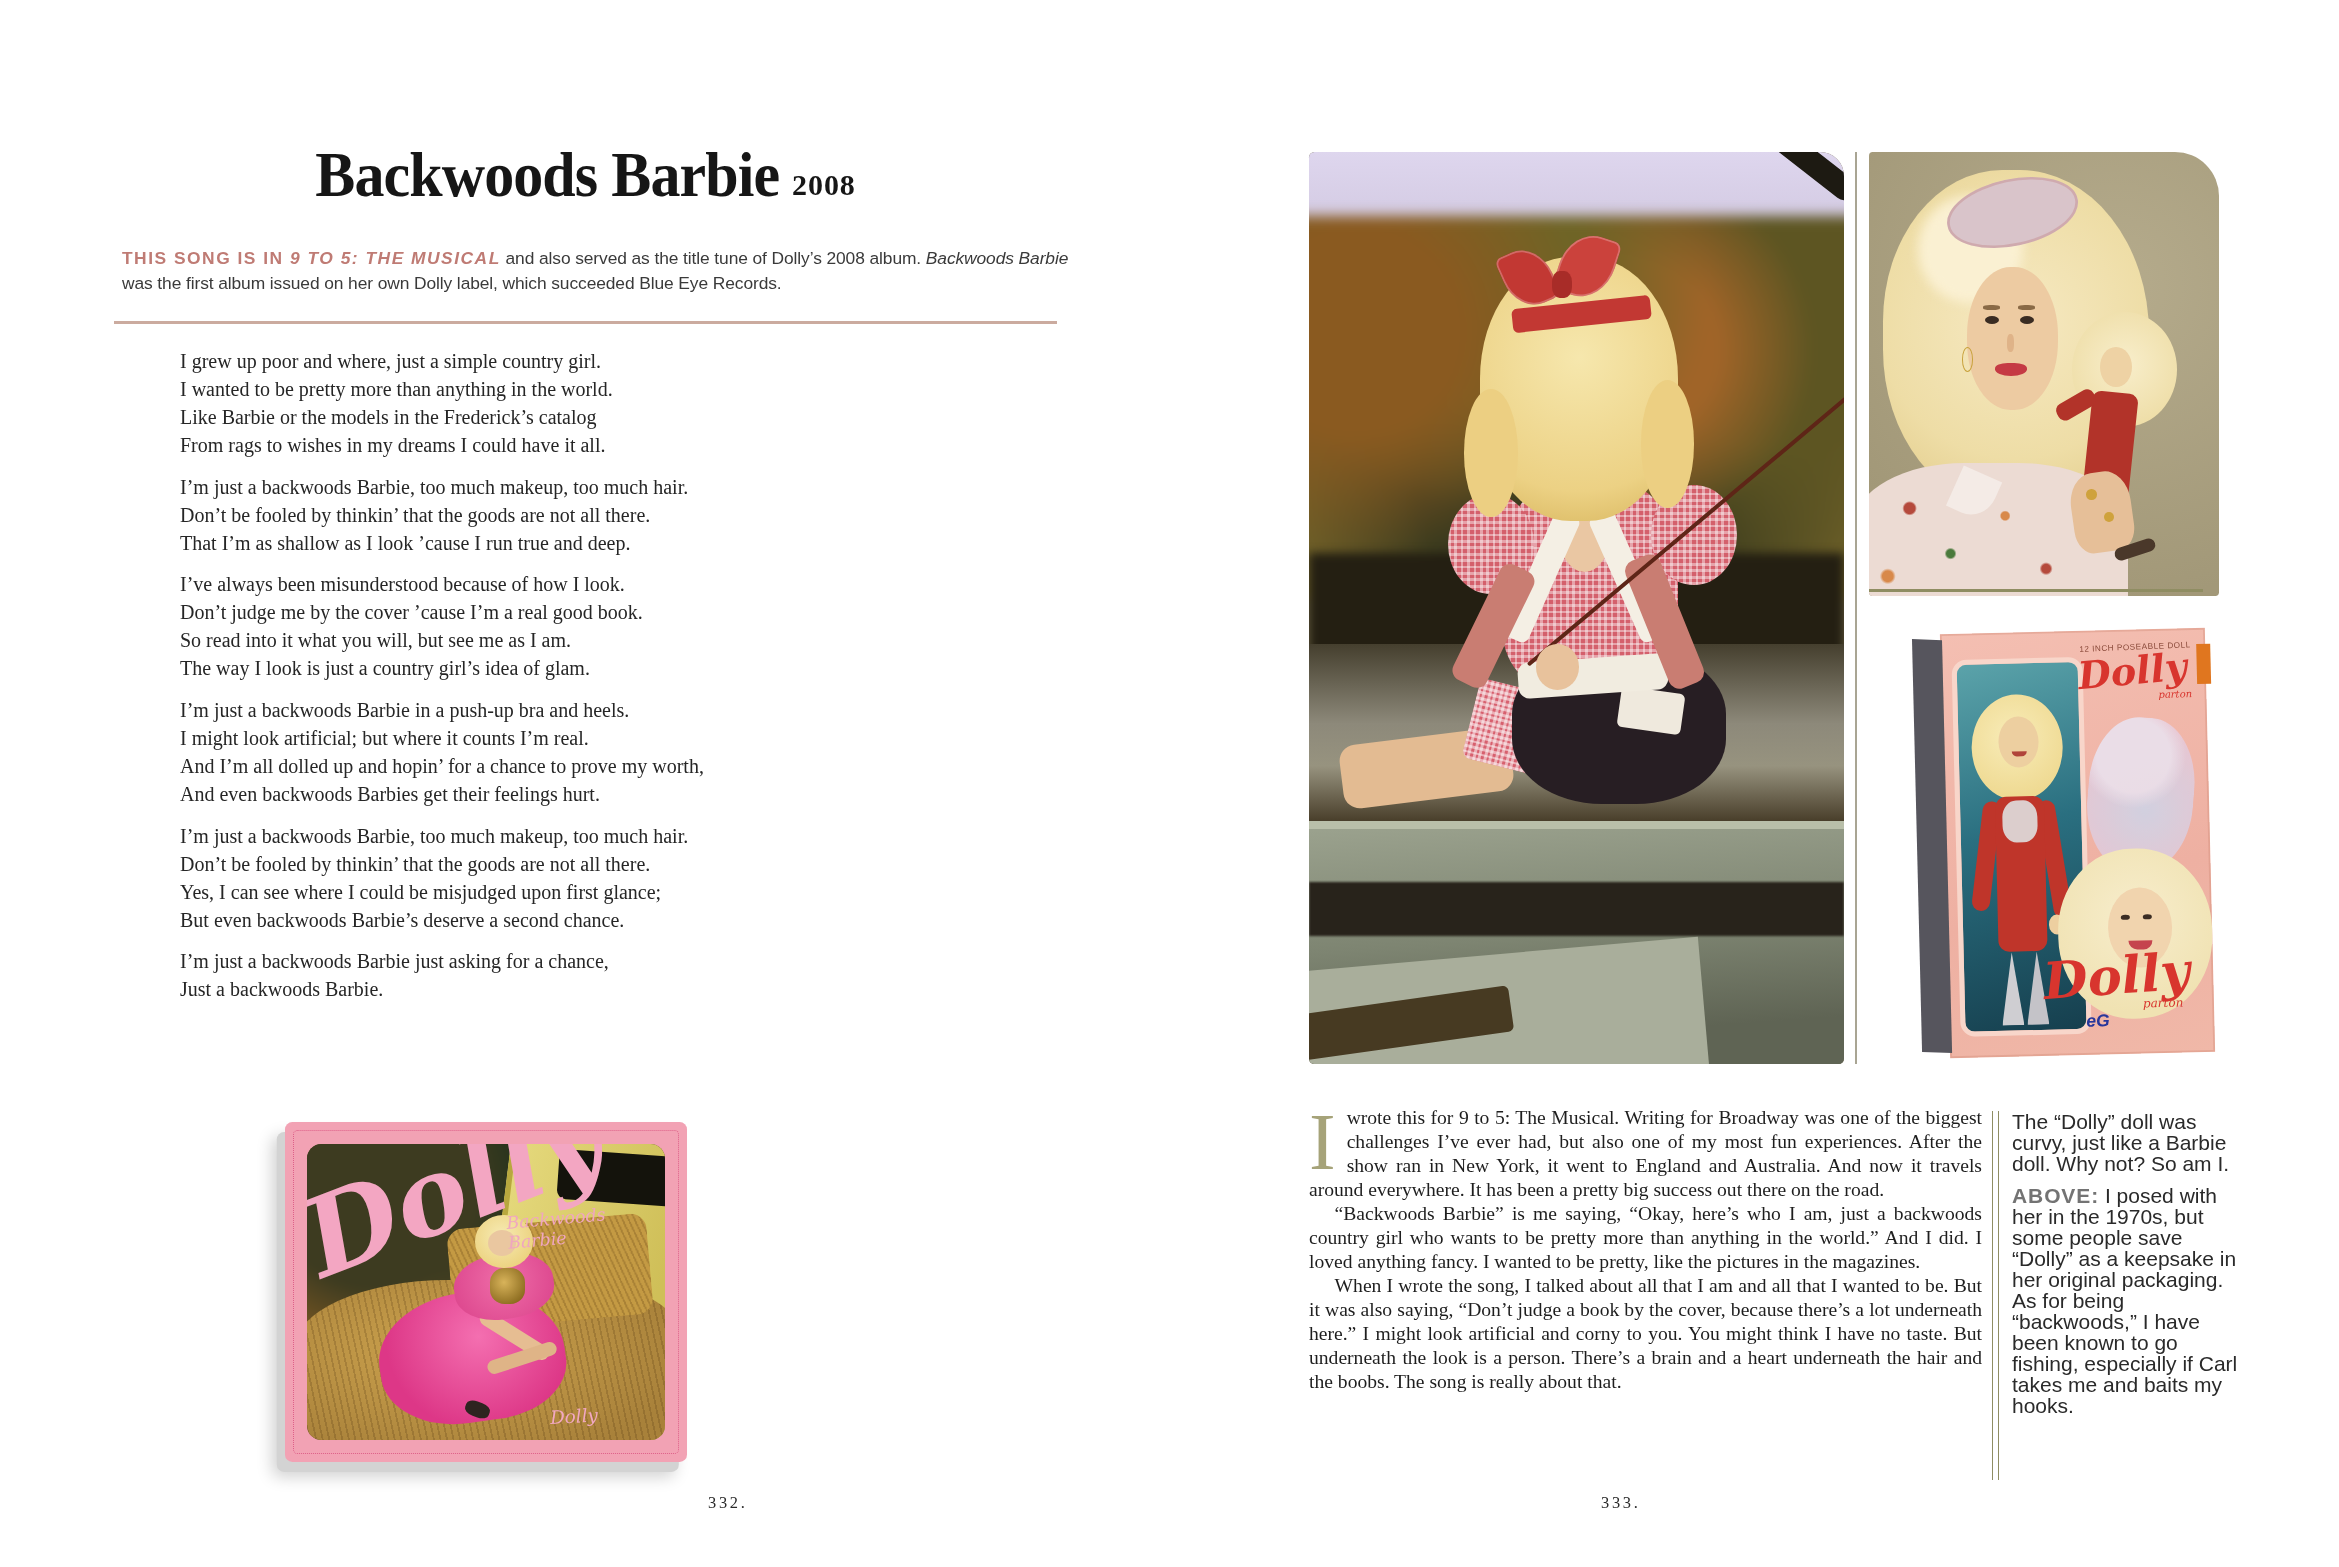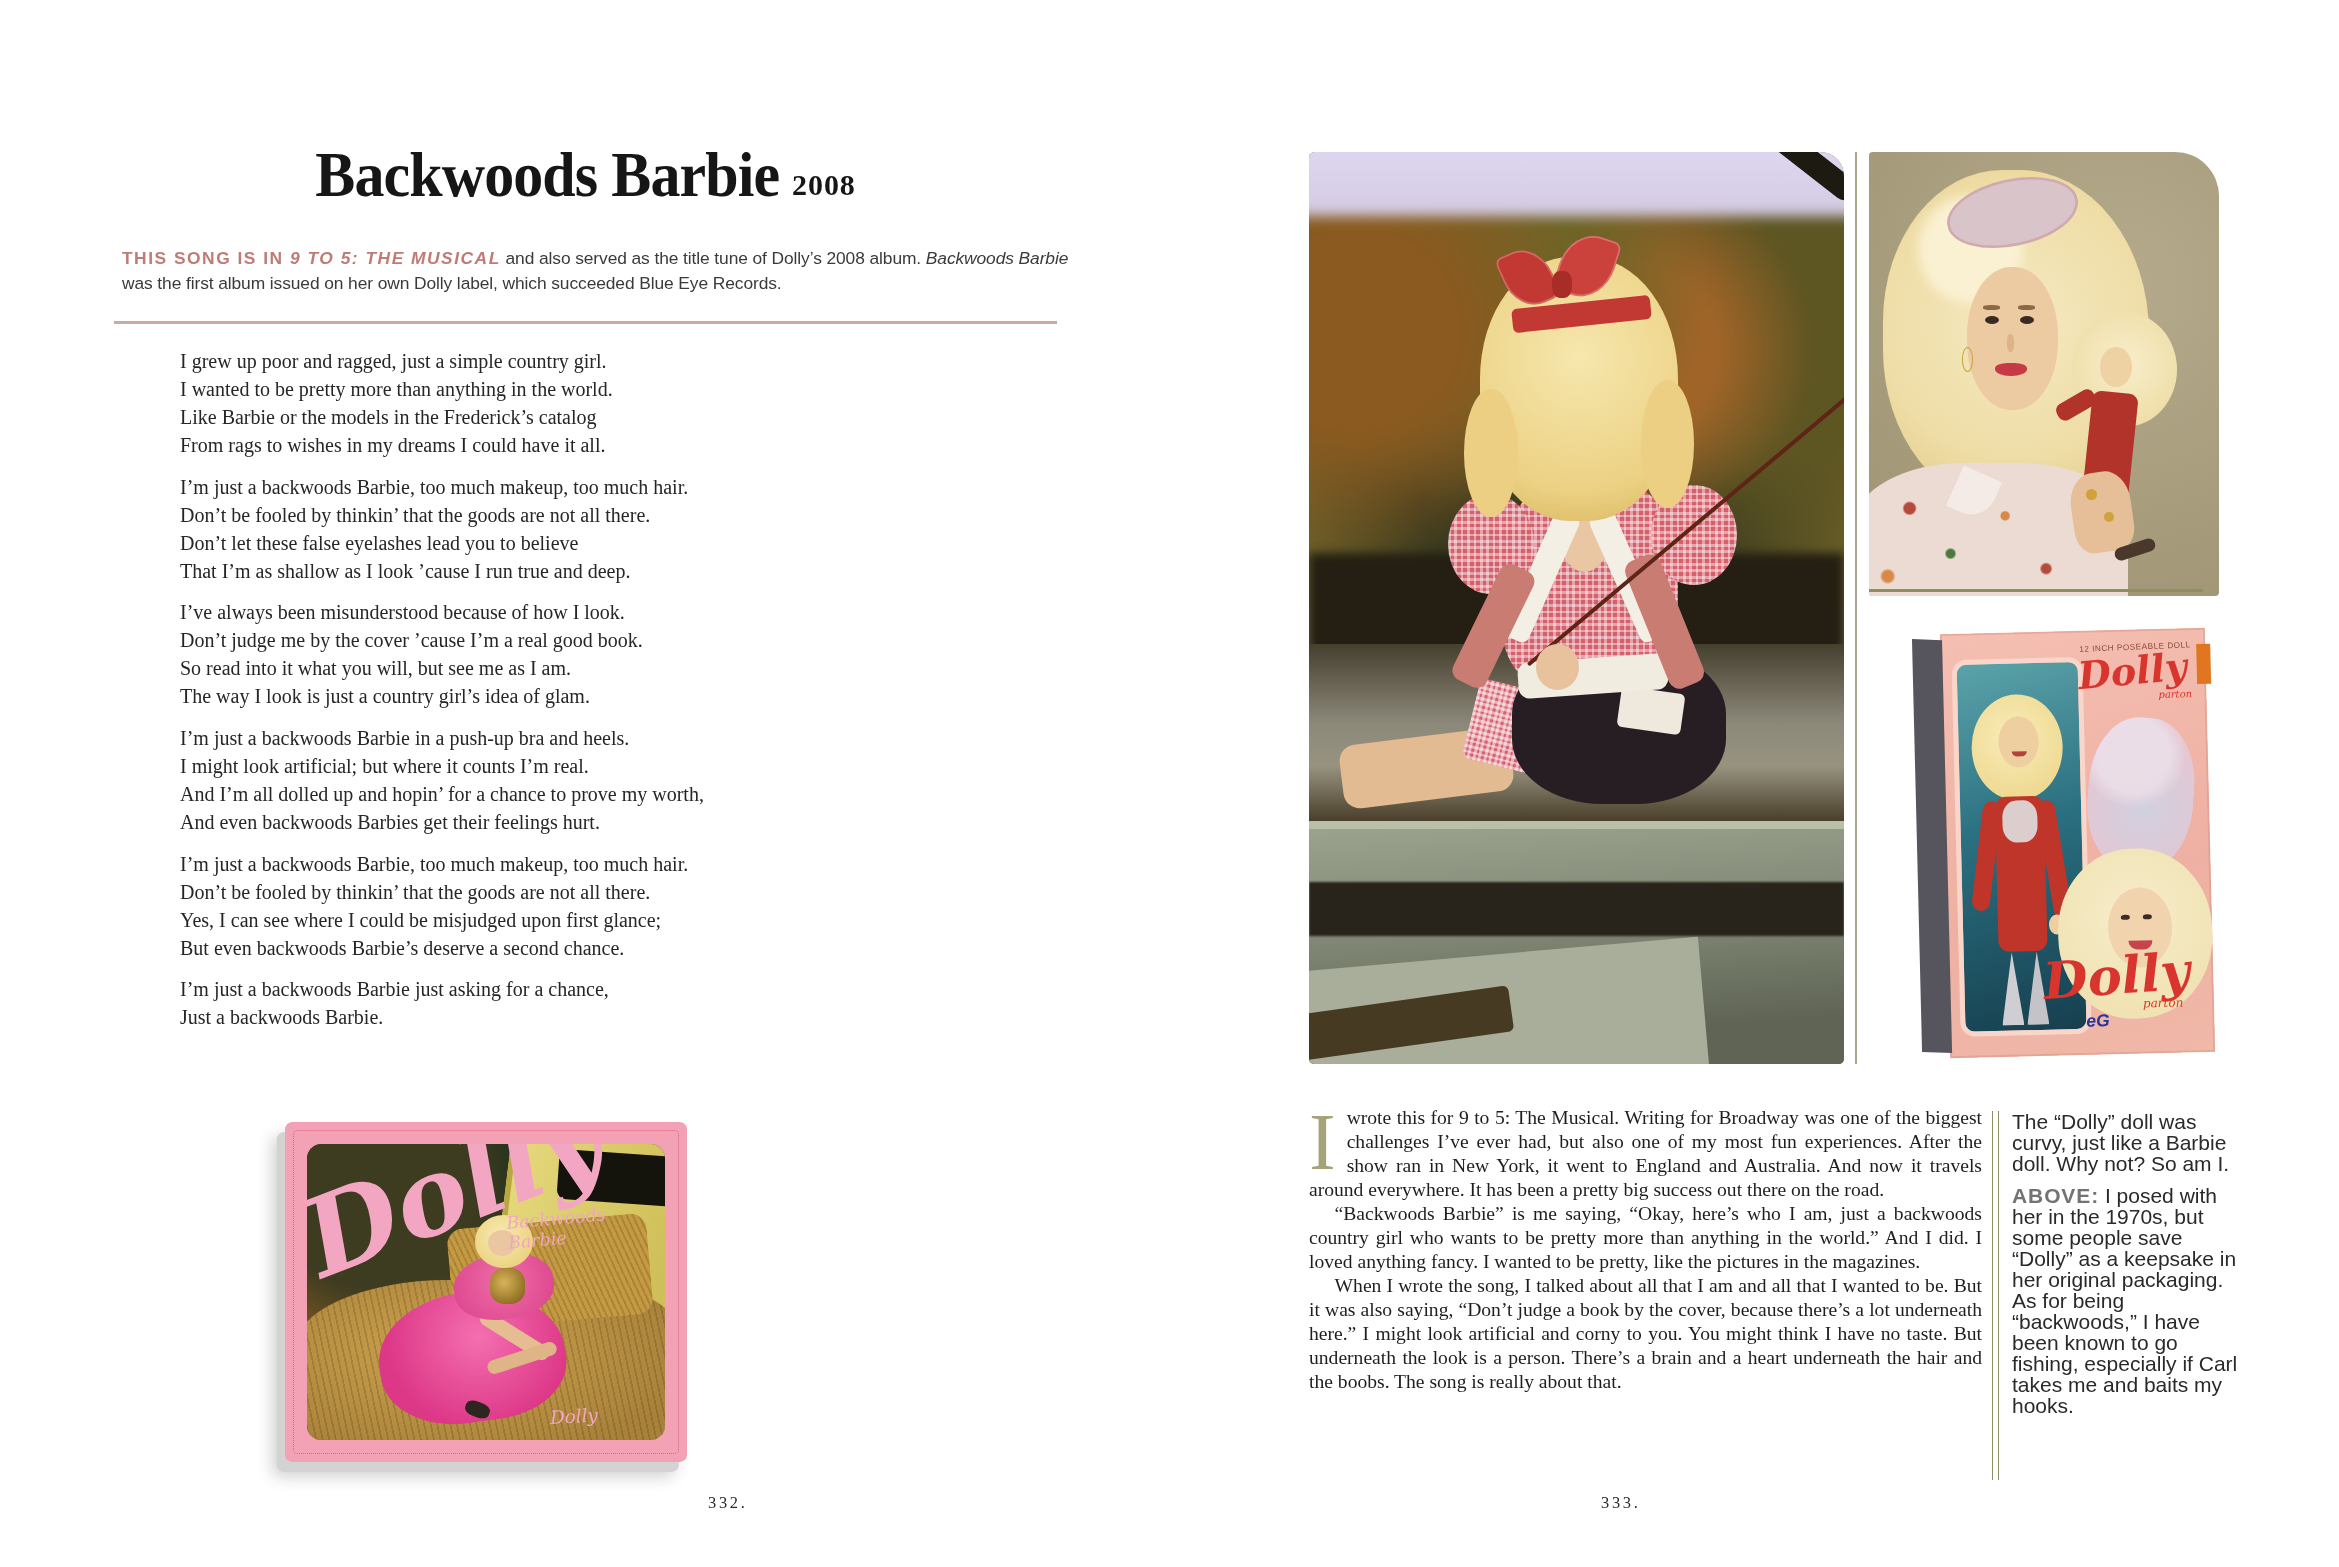--- a/index.html
+++ b/index.html
@@ -290,29 +290,28 @@
   </div>
 
   <div class="abs l-intro">
     <span class="lead-pink">THIS SONG IS IN </span><span class="lead-pink-i">9 TO 5: THE MUSICAL</span><span> and also served as the title tune of Dolly’s 2008 album. </span><span class="intro-i">Backwoods Barbie</span><span> was the first album issued on her own Dolly label, which succeeded Blue Eye Records.</span>
   </div>
 
   <div class="abs l-rule"></div>
 
   <div class="abs l-lyrics">
     <div class="stanza">
-      <p>I grew up poor and ragged, just a simple country girl.</p>
+      <p>I grew up poor and where, just a simple country girl.</p>
       <p>I wanted to be pretty more than anything in the world.</p>
       <p>Like Barbie or the models in the Frederick’s catalog</p>
       <p>From rags to wishes in my dreams I could have it all.</p>
     </div>
     <div class="stanza">
       <p>I’m just a backwoods Barbie, too much makeup, too much hair.</p>
       <p>Don’t be fooled by thinkin’ that the goods are not all there.</p>
-      <p>Don’t let these false eyelashes lead you to believe</p>
       <p>That I’m as shallow as I look ’cause I run true and deep.</p>
     </div>
     <div class="stanza">
       <p>I’ve always been misunderstood because of how I look.</p>
       <p>Don’t judge me by the cover ’cause I’m a real good book.</p>
       <p>So read into it what you will, but see me as I am.</p>
       <p>The way I look is just a country girl’s idea of glam.</p>
     </div>
     <div class="stanza">
       <p>I’m just a backwoods Barbie in a push-up bra and heels.</p>

